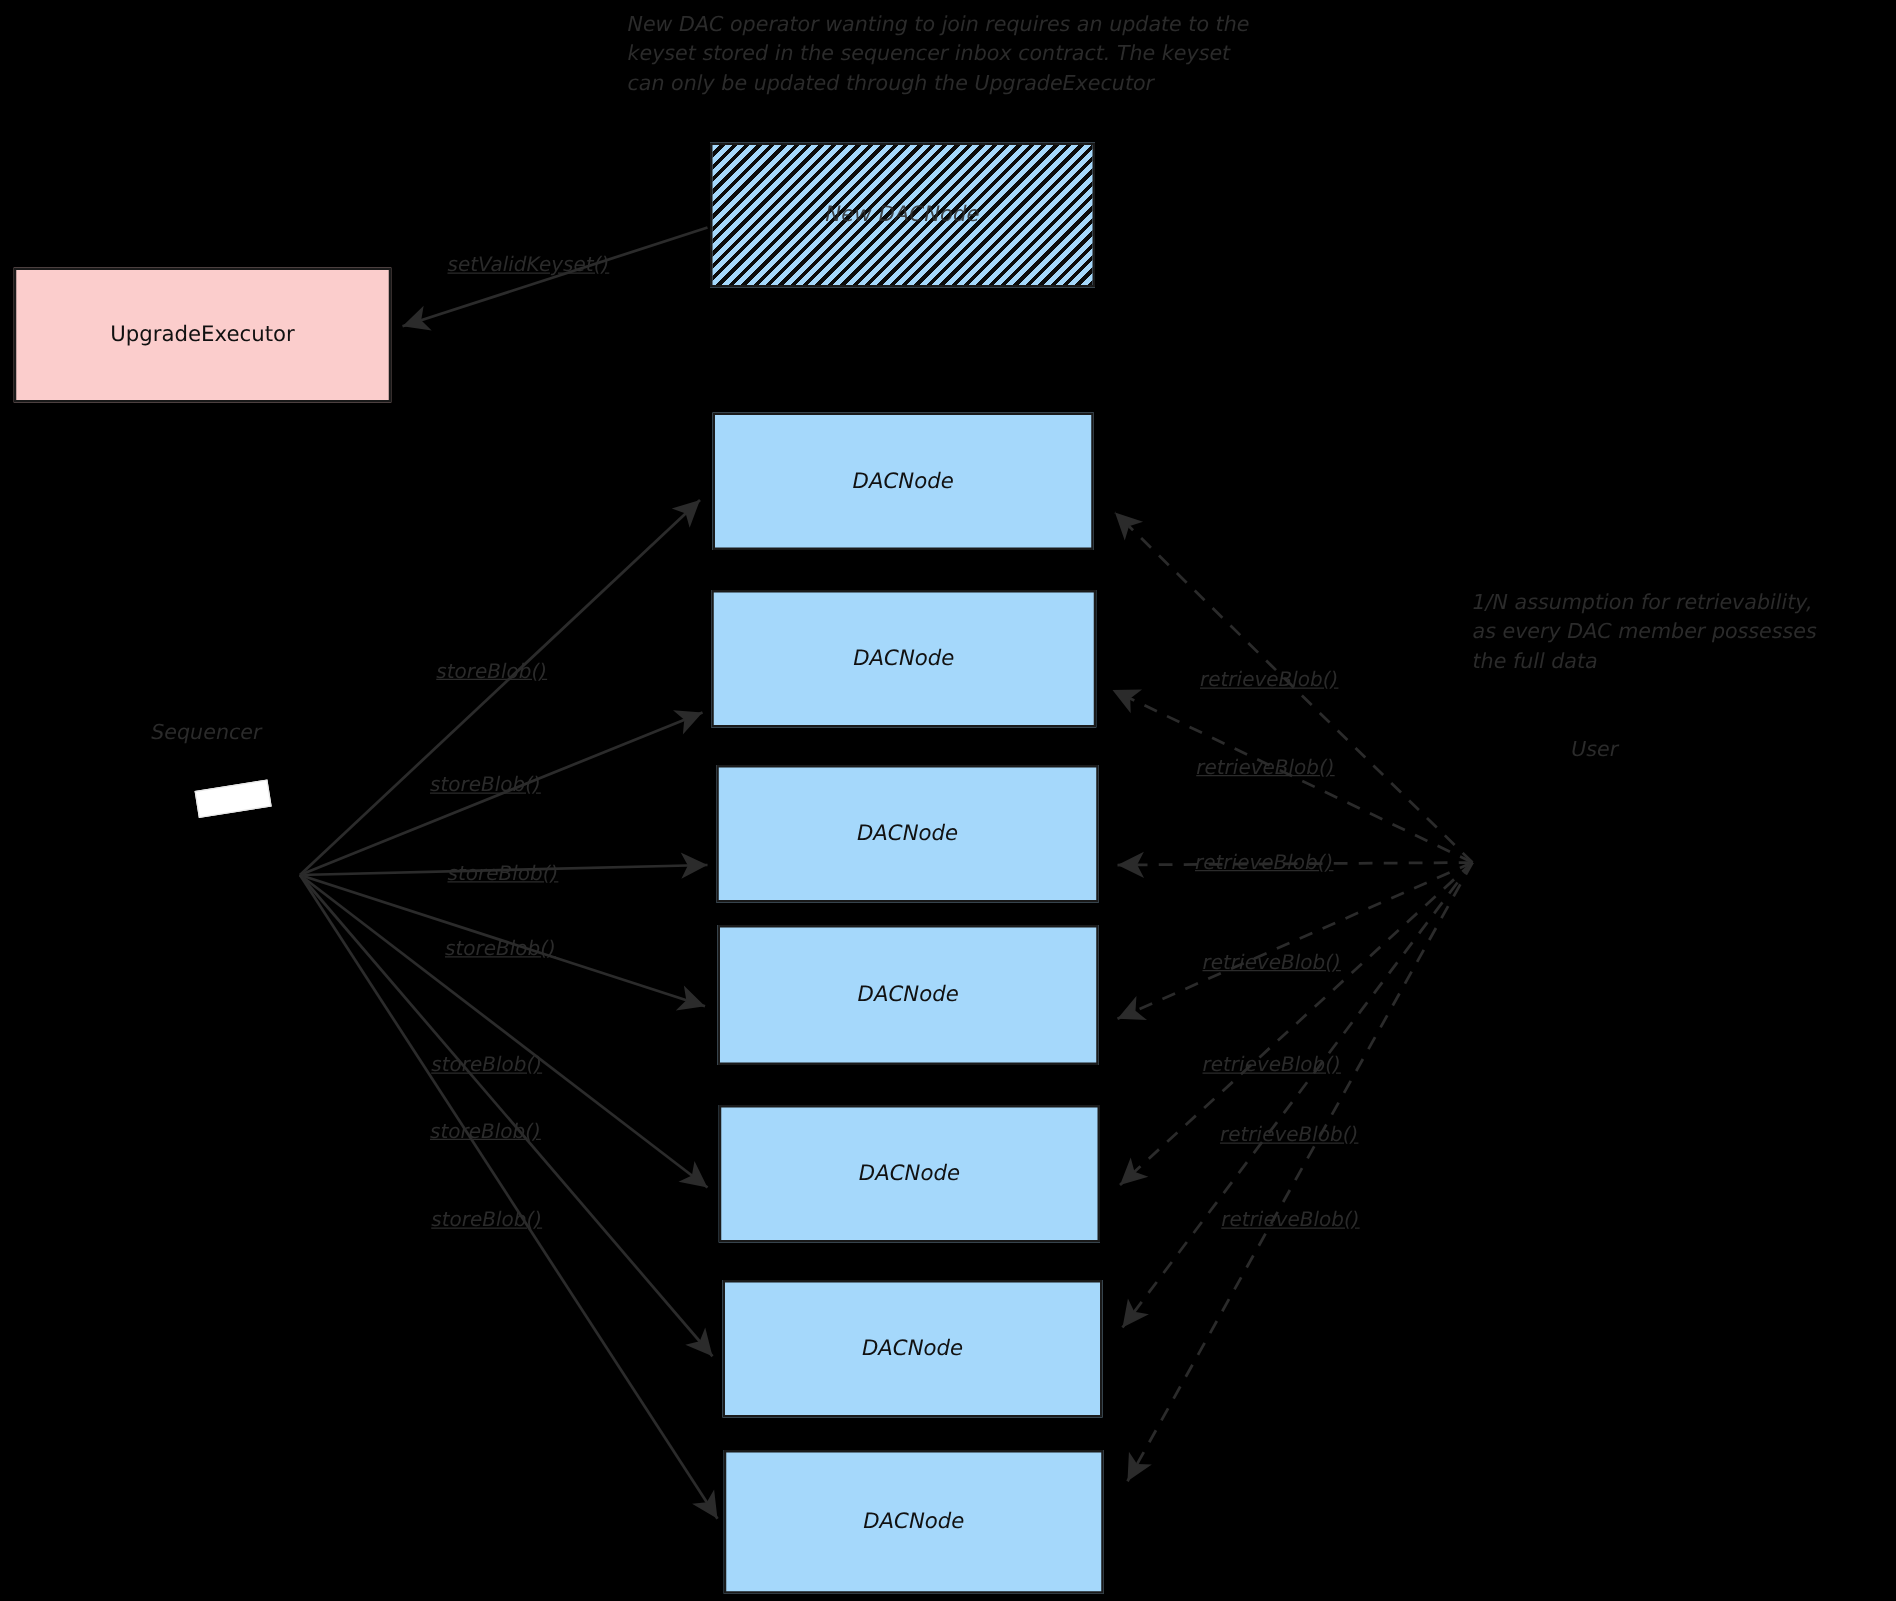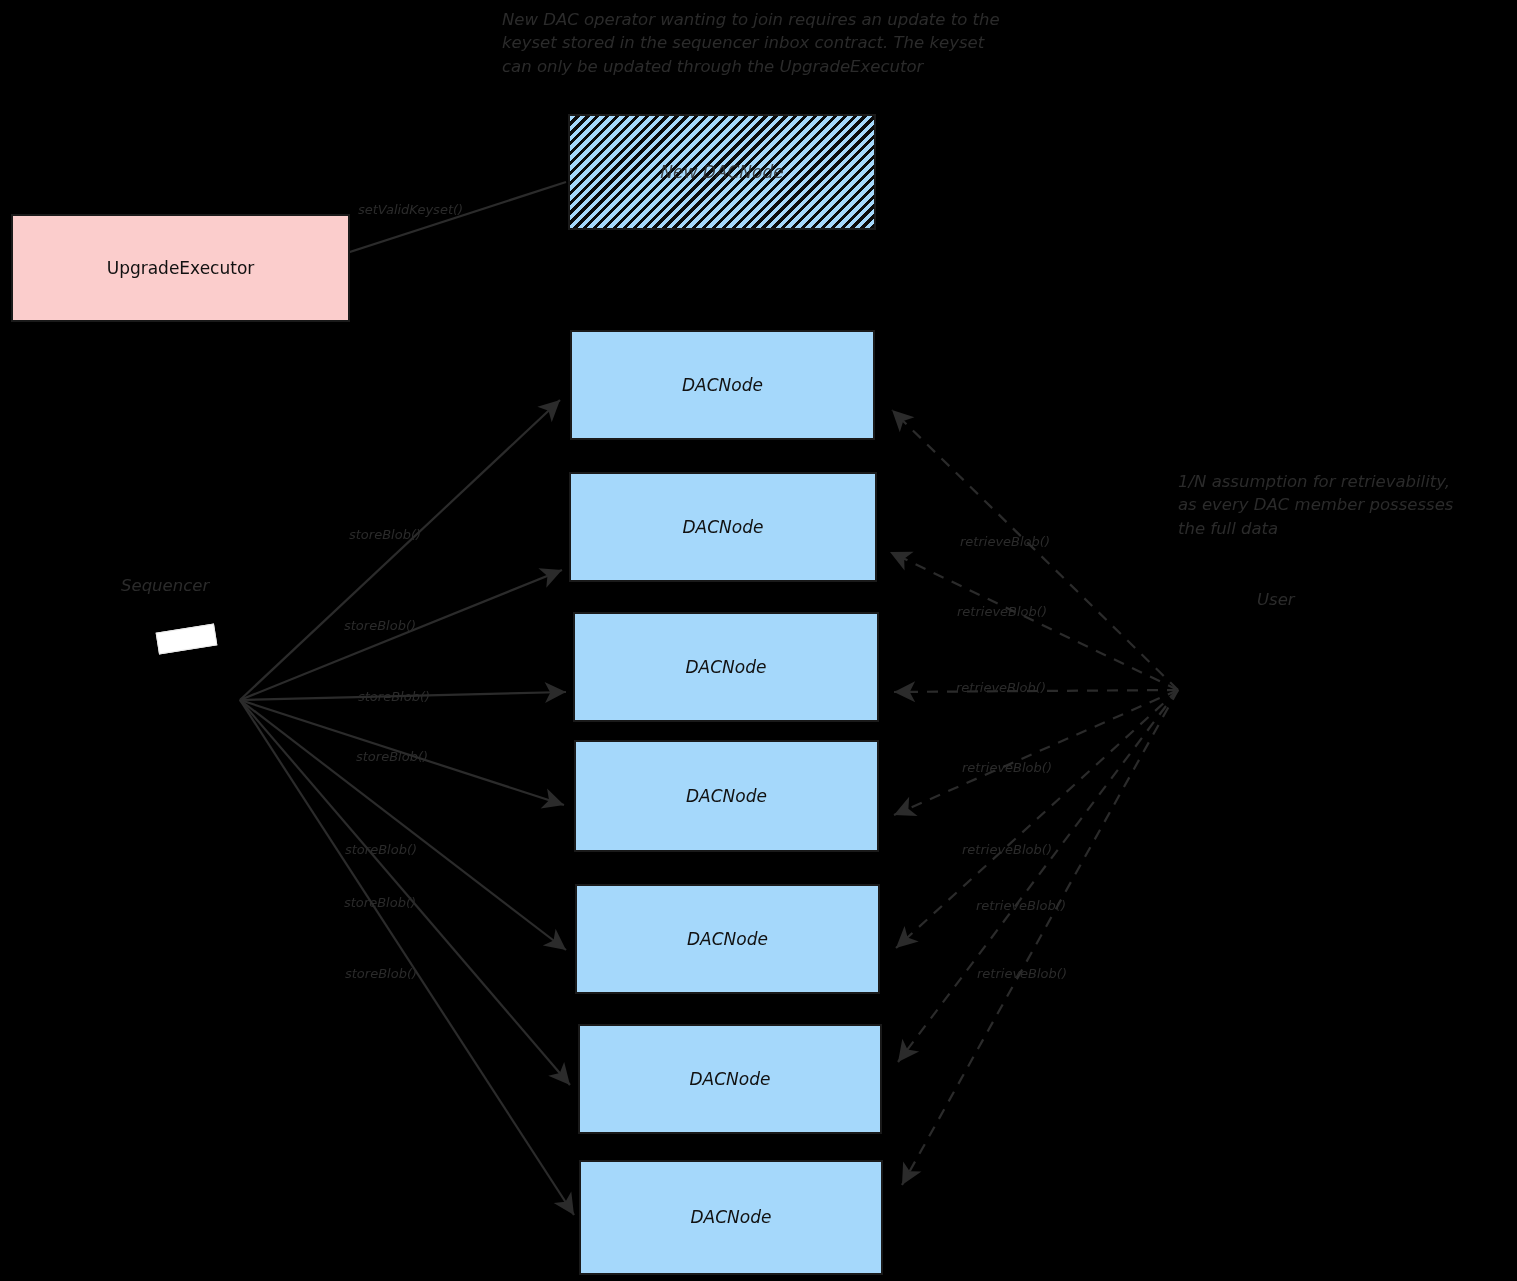--- a/index.html
+++ b/index.html
@@ -62,24 +62,25 @@
     color: #2b2b2b;
     font-size: 16.5px;
     font-style: italic;
     line-height: 1.42;
     white-space: pre-line;
     font-family: "DejaVu Sans", sans-serif;
   }
   .edge-label {
     position: absolute;
     color: #2b2b2b;
-    font-size: 13px;
+    font-size: 16px;
     font-style: italic;
     white-space: nowrap;
     font-family: "DejaVu Sans", sans-serif;
+    text-decoration: underline;
   }
   .actor-label {
     position: absolute;
     color: #2b2b2b;
     font-size: 16.5px;
     font-style: italic;
     white-space: nowrap;
     font-family: "DejaVu Sans", sans-serif;
   }
   .seq-glyph {
@@ -130,21 +131,21 @@
 
   <div class="note" style="left:466px; top:8px; width:640px;margin-left:36px;">New DAC operator wanting to join requires an update to the
 keyset stored in the sequencer inbox contract. The keyset
 can only be updated through the UpgradeExecutor</div>
 
   <div class="box new-dac-node" style="left:568px; top:114px; width:308px; height:116px;">
     <span class="ln">New DAC</span>
     <span class="ln">Node</span>
   </div>
 
-  <div class="box upgrade-executor" style="left:11px; top:214px; width:339px; height:108px;">
+  <div class="box upgrade-executor" style="left:11px; top:214px; width:302px; height:108px;">
     <span>UpgradeExecutor</span>
   </div>
 
   <div class="edge-label" style="left:358px; top:202px;">setValidKeyset()</div>
 
   <div class="box dac-node" style="left:570px; top:330px; width:305px; height:110px;">
     <span class="ln">DAC</span>
     <span class="ln">Node</span>
   </div>
 

